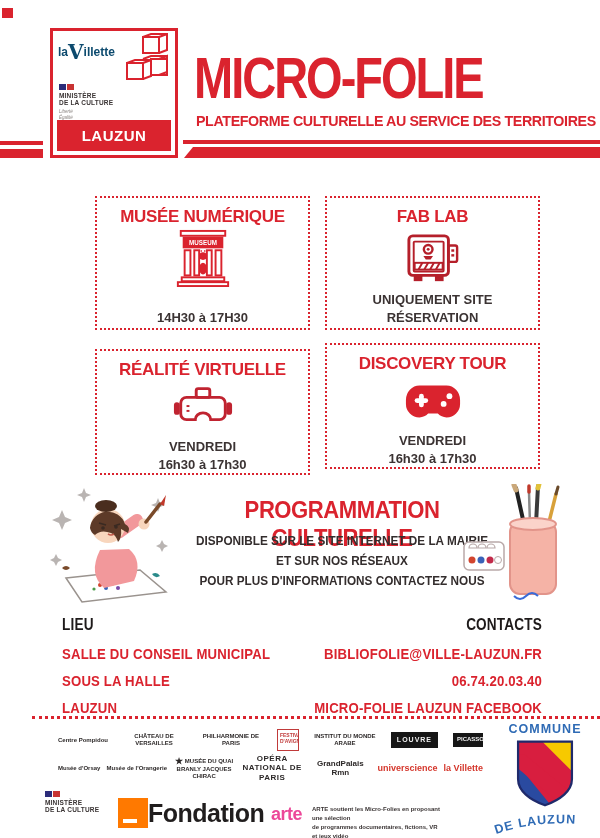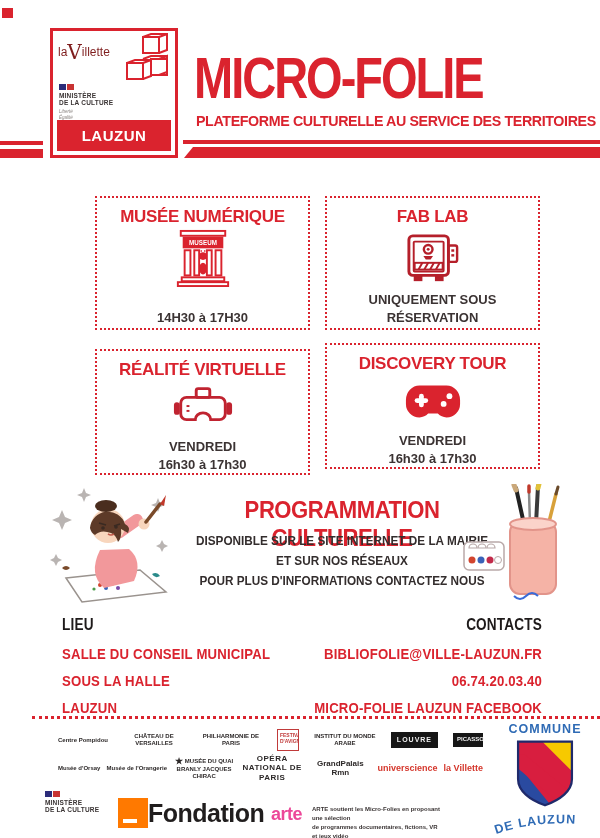--- a/index.html
+++ b/index.html
@@ -2,21 +2,21 @@
 <html><head>
 <meta charset="utf-8">
 <style>
   html,body{margin:0;padding:0;}
   body{width:600px;height:838px;position:relative;background:#ffffff;
        font-family:"Liberation Sans",sans-serif;overflow:hidden;}
   .abs{position:absolute;}
   
   #corner-sq{left:2px;top:8px;width:11px;height:10px;background:#da232e;}
   #logo-box{left:50px;top:28px;width:128px;height:130px;border:3px solid #da232e;background:#fff;box-sizing:border-box;}
-  .villette{color:#7f1d1d;font-weight:normal;font-size:12px;position:absolute;left:5px;top:9px;letter-spacing:0;}
+  .villette{color:#0c4a6e;font-weight:bold;font-size:12px;position:absolute;left:5px;top:9px;letter-spacing:0;}
   .villette .vbig{font-size:20px;vertical-align:-3px;font-family:"DejaVu Serif",serif;}
   #cubes{position:absolute;right:2px;top:2px;}
   #ministry-top{position:absolute;left:6px;top:53px;}
   .flag{display:flex;gap:1px;margin-bottom:2px;}
   .flag i{width:7px;height:6px;display:block;}
   .flag .b{background:#2c2c7a;} .flag .r{background:#c83333;}
   .min-txt{font-size:6.5px;font-weight:bold;color:#3a3434;line-height:1.15;letter-spacing:.2px;}
   .motto{font-size:4.5px;color:#8a8481;font-style:italic;line-height:1.3;margin-top:2px;}
   #mf-small{position:absolute;left:0;right:0;top:88px;text-align:center;color:#da232e;
             font-weight:800;font-size:17px;letter-spacing:-.5px;transform:scaleX(.98);}
@@ -157,21 +157,21 @@
       <g stroke="#b51f2a" stroke-width="2">
         <rect x="11" y="33" width="29" height="7" fill="none"></rect>
         <path d="M15,40 l4,-7 M21,40 l4,-7 M27,40 l4,-7 M33,40 l4,-7"></path>
       </g>
       <rect x="10" y="46" width="9" height="6" fill="#b51f2a"></rect>
       <rect x="32" y="46" width="9" height="6" fill="#b51f2a"></rect>
       <rect x="49" y="19" width="3" height="2.5" fill="#b51f2a"></rect>
       <rect x="49" y="24" width="3" height="2.5" fill="#b51f2a"></rect>
     </svg>
   </div>
-  <div class="sched"><span>UNIQUEMENT SOUS</span><br>
+  <div class="sched"><span>UNIQUEMENT SITE</span><br>
   <span>RÉSERVATION</span></div>
 </div>
 
 <div class="abs card" id="card-2">
   <h2>RÉALITÉ VIRTUELLE</h2>
   <div class="icn">
     <svg width="62" height="46" viewBox="0 0 64 46">
       <rect x="25" y="3" width="14" height="9" rx="2" stroke="#c02330" stroke-width="3" fill="none"></rect>
       <path d="M15,12 h34 a6,6 0 0 1 6,6 v11 a6,6 0 0 1 -6,6 h-9 a8,7 0 0 0 -16,0 h-9 a6,6 0 0 1 -6,-6 v-11 a6,6 0 0 1 6,-6 z" stroke="#c02330" stroke-width="3" fill="none"></path>
       <rect x="2" y="17" width="6" height="13" rx="3" fill="#c02330"></rect>

